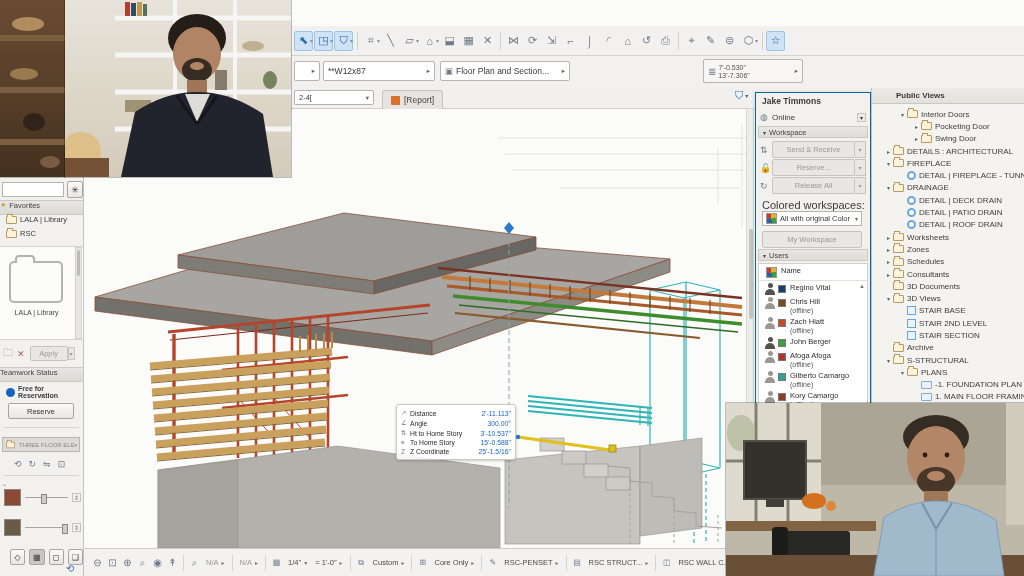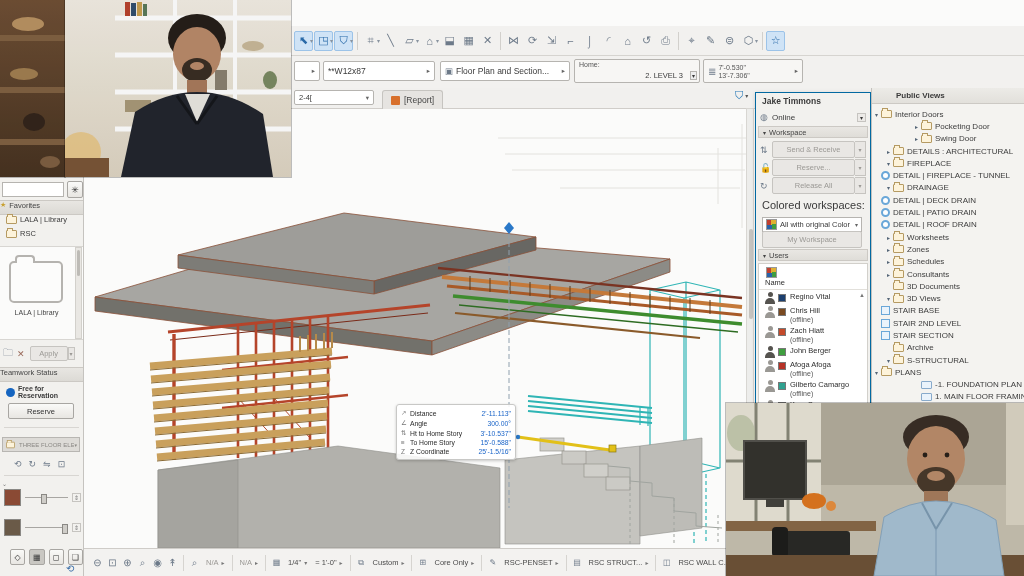--- a/index.html
+++ b/index.html
@@ -35,21 +35,21 @@
   .twhead{position:absolute;left:6px;top:3px;font-weight:bold;font-size:8.5px;}
   .twrow{position:absolute;left:4px;right:4px;display:flex;align-items:center;}
   .sechead{position:absolute;left:2px;right:2px;height:12px;background:linear-gradient(#e9e7e3,#dfddd8);
            border:1px solid #ccc9c4;display:flex;align-items:center;font-size:7.5px;color:#444;padding-left:4px;box-sizing:border-box;}
   .gbtn{flex:1;height:15px;background:#e9e7e4;border:1px solid #c6c4c0;color:#9b9995;font-size:7.5px;
         display:flex;align-items:center;justify-content:center;border-radius:2px;}
   .gcar{width:10px;height:15px;border:1px solid #c6c4c0;border-left:none;background:#e9e7e4;color:#9b9995;
         font-size:6px;display:flex;align-items:center;justify-content:center;}
   .rowic{width:12px;font-size:9px;color:#6d7a89;flex:0 0 12px;}
   .wcombo{position:absolute;left:6px;right:8px;height:15px;background:#fff;border:1px solid #b6b4b0;
-          display:flex;align-items:center;font-size:7.5px;padding:0 3px;box-sizing:border-box;margin-top:6px;}
+          display:flex;align-items:center;font-size:7.5px;padding:0 3px;box-sizing:border-box;}
   .gridic{width:9px;height:9px;margin-right:3px;flex:0 0 9px;
           background:conic-gradient(#e0b030 0 25%,#3f9e3f 0 50%,#2a62a8 0 75%,#c04030 0);border:1px solid #999;}
   .urow{display:flex;align-items:flex-start;padding:2px 2px 0 6px;}
   .uav{width:10px;height:12px;position:relative;margin-right:3px;flex:0 0 10px;}
   .uav::before{content:"";position:absolute;left:2.5px;top:0;width:5px;height:5px;border-radius:50%;background:#9a9894;}
   .uav::after{content:"";position:absolute;left:0;top:6px;width:10px;height:6px;border-radius:5px 5px 0 0;background:#9a9894;}
   .uav.on::before,.uav.on::after{background:#55534f;}
   .usq{width:8px;height:8px;border:1px solid #777;margin:2px 4px 0 0;flex:0 0 8px;box-sizing:border-box;}
   .uname{font-size:7.5px;line-height:9px;color:#2e2e2e;}
   .uoff{font-size:7px;color:#555;line-height:9px;}
@@ -62,21 +62,21 @@
   .t{display:flex;align-items:center;height:12.3px;color:#3c3c3c;font-size:8px;white-space:nowrap;overflow:hidden;}
   .t .exp{width:9px;flex:0 0 9px;font-size:6px;color:#567;text-align:center;}
   .exp.o::before{content:"▾";} .exp.c::before{content:"▸";}
   .ic{flex:0 0 11px;width:11px;height:8px;margin-right:3px;position:relative;box-sizing:border-box;}
   .ic.f{background:#fdf3da;border:1px solid #b59a62;border-radius:1px;}
   .ic.f::before{content:"";position:absolute;top:-3px;left:0;width:4px;height:2px;background:#fdf3da;
                 border:1px solid #b59a62;border-bottom:none;}
   .ic.d{flex:0 0 9px;width:9px;height:9px;border:2.2px solid #6aa7d8;border-radius:50%;background:#fff;}
   .ic.cu{flex:0 0 9px;width:9px;height:9px;border:1px solid #6aa7d8;background:#eaf3fb;}
   .ic.p{background:#eaf3fb;border:1px solid #88aacb;border-radius:1px;}
-  .l0{padding-left:12px;} .l1{} .l2{padding-left:40px;}
+  .l0{padding-left:12px;} .l1{padding-left:26px;} .l2{padding-left:40px;}
   
   .libpal{left:0;top:177px;width:84px;height:399px;background:#f2f1ee;border-right:1px solid #c5c3bf;
           box-sizing:border-box;overflow:hidden;font-size:8px;color:#3a3a3a;}
   .lhdr{position:absolute;left:0;right:0;height:15px;background:linear-gradient(#e8e6e2,#dcdad5);
         border-top:1px solid #ccc9c4;border-bottom:1px solid #ccc9c4;display:flex;align-items:flex-start;
         font-size:7.5px;color:#444;box-sizing:border-box;}
   .lrow{position:absolute;left:0;right:0;display:flex;align-items:center;padding-left:6px;font-size:7.5px;}
   .bigfolder{position:absolute;left:9px;top:14px;width:50px;height:38px;border:2px solid #b5b3af;border-radius:5px;background:#fcfcfb;}
   .bigfolder::before{content:"";position:absolute;top:-8px;left:4px;width:16px;height:6px;border:2px solid #b5b3af;
                      border-bottom:none;border-radius:4px 4px 0 0;background:#fcfcfb;}
@@ -157,25 +157,20 @@
       </div>
     <div class="combo" style="left:323px;width:112px;justify-content:space-between;">
       <span>**W12x87</span>
         <span class="car">▸</span>
     </div>
     <div class="combo" style="left:440px;width:130px;">
       <span style="color:#6d7a89;margin-right:3px;">▣</span>
       <span>Floor Plan and Section...</span>
         <span class="car">▸</span>
     </div>
-    <div class="combo" style="left:574px;width:126px;height:24px;top:3px;align-items:flex-start;padding-top:1px;background:#f7f6f4;">
-      <span class="mini">Home:</span>
-      <span style="position:absolute;right:16px;bottom:2px;font-size:7.5px;">2. LEVEL 3</span>
-      <span style="position:absolute;right:2px;bottom:2px;font-size:6px;border:1px solid #b6b4b0;padding:0 1px;background:#eee;">▾</span>
-    </div>
     <div class="combo" style="left:703px;width:100px;height:24px;top:3px;background:#f7f6f4;">
       <span style="color:#6d7a89;font-size:10px;margin-right:2px;">≣</span>
       <div class="fieldcol">
         <span class="mini">7'-0.530"</span>
         <span class="mini">13'-7.306"</span>
       </div>
       <span class="car">▸</span>
     </div>
 
     <div class="abs" style="left:723px;top:59px;width:90px;height:26px;display:flex;align-items:center;gap:2px;">
@@ -394,21 +389,21 @@
       <span style="margin-left:auto;font-size:6px;color:#666;">▾</span>
     </div>
     <div class="gbtn abs" style="left:6px;right:8px;top:138px;">
         <span>My Workspace</span>
       </div>
     <div class="sechead" style="top:156px;">
       <span style="font-size:6px;margin-right:3px;">▾</span>
       <span>Users</span>
     </div>
     <div class="abs" style="left:2px;right:2px;top:170px;bottom:2px;background:#fff;border:1px solid #d2d0cb;overflow:hidden;">
-      <div class="urow" style="border-bottom:1px solid #e2e0db;padding-bottom:2px;flex-direction:column;">
+      <div class="urow" style="border-bottom:1px solid #e2e0db;padding-bottom:2px;">
         <span class="gridic" style="margin:1px 4px 0 1px;"></span>
         <span class="uname">Name</span>
       </div>
       <div class="urow">
         <span class="uav on"></span>
         <span class="usq" style="background: rgb(28, 63, 110);"></span>
         <span class="uname">Regino Vital</span>
         <span class="scrar">▲</span>
       </div>
       <div class="urow">

